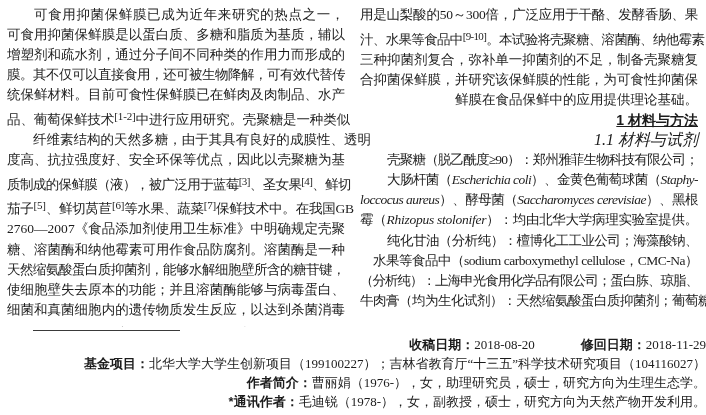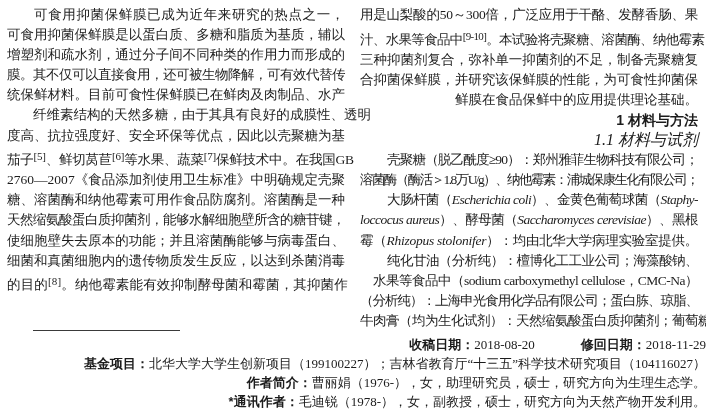--- a/index.html
+++ b/index.html
@@ -24,20 +24,21 @@
     font-size:13.5px;
     line-height:20.1px;
     white-space:nowrap;
     text-align:right;
   }
   .line.ind{padding-left:27px;}
   .line.h1{
     font-family:"Liberation Sans","DejaVu Sans",sans-serif;
     font-weight:700;
     font-size:14px;
+    text-decoration:underline;
   }
   .line.h2{
     font-style:italic;
     font-weight:500;
     font-size:16px;
   }
   .ln-in{display:inline;}
   .sup{font-size:11px;vertical-align:4.5px;}
   .it{font-style:italic;}
   .bd{
@@ -63,40 +64,41 @@
 <body>
 
 <div class="page" style="background: rgb(255, 255, 255); color: rgb(28, 28, 28);">
   <div class="columns">
     <div class="col">
         <div class="line body ind fit"><span class="ln-in" style="letter-spacing: 0.636364px;"><span class="">可食用抑菌保鲜膜已成为近年来研究的热点之一，</span></span></div>
         <div class="line body fit"><span class="ln-in" style="letter-spacing: 0.02px;"><span class="">可食用抑菌保鲜膜是以蛋白质、多糖和脂质为基质，辅以</span></span></div>
         <div class="line body fit"><span class="ln-in" style="letter-spacing: 0.02px;"><span class="">增塑剂和疏水剂，通过分子间不同种类的作用力而形成的</span></span></div>
         <div class="line body fit"><span class="ln-in" style="letter-spacing: -0.5px;"><span class="">膜。其不仅可以直接食用，还可被生物降解，可有效代替传</span></span></div>
         <div class="line body fit"><span class="ln-in" style="letter-spacing: 0.02px;"><span class="">统保鲜材料。目前可食性保鲜膜已在鲜肉及肉制品、水产</span></span></div>
+        <div class="line body fit"><span class="ln-in" style="letter-spacing: -0.103448px;"><span class="">品、葡萄保鲜技术</span><span class="sup">[1-2]</span><span class="">中进行应用研究。壳聚糖是一种类似</span></span></div>
         <div class="line body fit"><span class="ln-in" style="letter-spacing: 0.02px; margin-left: 26px;"><span class="">纤维素结构的天然多糖，由于其具有良好的成膜性、透明</span></span></div>
         <div class="line body fit"><span class="ln-in" style="letter-spacing: 0.02px;"><span class="">度高、抗拉强度好、安全环保等优点，因此以壳聚糖为基</span></span></div>
+        <div class="line body fit"><span class="ln-in" style="letter-spacing: -0.623992px;"><span class="">质制成的保鲜膜（液），被广泛用于蓝莓</span><span class="sup">[3]</span><span class="">、圣女果</span><span class="sup">[4]</span><span class="">、鲜切</span></span></div>
         <div class="line body fit"><span class="ln-in" style="letter-spacing: -0.22822px;"><span class="">茄子</span><span class="sup">[5]</span><span class="">、鲜切莴苣</span><span class="sup">[6]</span><span class="">等水果、蔬菜</span><span class="sup">[7]</span><span class="">保鲜技术中。在我国GB</span></span></div>
         <div class="line body fit"><span class="ln-in" style="letter-spacing: 0.0172414px; margin-top: 33px;"><span class="">2760—2007《食品添加剂使用卫生标准》中明确规定壳聚</span></span></div>
         <div class="line body fit"><span class="ln-in" style="letter-spacing: 0.02px;"><span class="">糖、溶菌酶和纳他霉素可用作食品防腐剂。溶菌酶是一种</span></span></div>
         <div class="line body fit"><span class="ln-in" style="letter-spacing: -0.5px;"><span class="">天然缩氨酸蛋白质抑菌剂，能够水解细胞壁所含的糖苷键，</span></span></div>
         <div class="line body fit"><span class="ln-in" style="letter-spacing: 0.02px;"><span class="">使细胞壁失去原本的功能；并且溶菌酶能够与病毒蛋白、</span></span></div>
         <div class="line body fit"><span class="ln-in" style="letter-spacing: 0.02px;"><span class="">细菌和真菌细胞内的遗传物质发生反应，以达到杀菌消毒</span></span></div>
         <div class="line body fit"><span class="ln-in" style="letter-spacing: 0.151042px;"><span class="">的目的</span><span class="sup">[8]</span><span class="">。纳他霉素能有效抑制酵母菌和霉菌，其抑菌作</span></span></div>
       </div>
     <div class="col">
         <div class="line body fit"><span class="ln-in" style="letter-spacing: -0.223214px;"><span class="">用是山梨酸的50～300倍，广泛应用于干酪、发酵香肠、果</span></span></div>
         <div class="line body fit"><span class="ln-in" style="letter-spacing: -0.669355px;"><span class="">汁、水果等食品中</span><span class="sup">[9-10]</span><span class="">。本试验将壳聚糖、溶菌酶、纳他霉素</span></span></div>
         <div class="line body fit"><span class="ln-in" style="letter-spacing: 0.02px;"><span class="">三种抑菌剂复合，弥补单一抑菌剂的不足，制备壳聚糖复</span></span></div>
         <div class="line body fit"><span class="ln-in" style="letter-spacing: 0.02px;"><span class="">合抑菌保鲜膜，并研究该保鲜膜的性能，为可食性抑菌保</span></span></div>
         <div class="line body"><span class="ln-in"><span class="">鲜膜在食品保鲜中的应用提供理论基础。</span></span></div>
         <div class="line h1"><span class="ln-in"><span class="">1 材料与方法</span></span></div>
         <div class="line h2"><span class="ln-in"><span class="">1.1 材料与试剂</span></span></div>
         <div class="line body ind fit"><span class="ln-in" style="letter-spacing: -0.785457px;"><span class="">壳聚糖（脱乙酰度≥90）：郑州雅菲生物科技有限公司；</span></span></div>
-        <div class="line body fit"><span class="ln-in" style="letter-spacing: -1.56641px;"><span class="">溶菌酶（酶活＞1.8万U/g）、纳他霉素：浦城保康生化有限公司；</span></span></div>
         <div class="line body ind fit"><span class="ln-in" style="letter-spacing: -0.548931px;"><span class="">大肠杆菌（</span><span class=" it">Escherichia coli</span><span class="">）、金黄色葡萄球菌（</span><span class=" it">Staphy-</span></span></div>
         <div class="line body fit"><span class="ln-in" style="letter-spacing: -0.50861px;"><span class=" it">loccocus aureus</span><span class="">）、酵母菌（</span><span class=" it">Saccharomyces cerevisiae</span><span class="">）、黑根</span></span></div>
         <div class="line body fit"><span class="ln-in" style="letter-spacing: -0.260557px;"><span class="">霉（</span><span class=" it">Rhizopus stolonifer</span><span class="">）：均由北华大学病理实验室提供。</span></span></div>
         <div class="line body ind fit"><span class="ln-in" style="letter-spacing: -0.541667px;"><span class="">纯化甘油（分析纯）：檀博化工工业公司；海藻酸钠、</span></span></div>
         <div class="line body fit"><span class="ln-in" style="letter-spacing: -0.493886px;"><span class="">水果等食品中（sodium carboxymethyl cellulose，CMC-Na）</span></span></div>
         <div class="line body fit"><span class="ln-in" style="letter-spacing: -0.981481px;"><span class="">（分析纯）：上海申光食用化学品有限公司；蛋白胨、琼脂、</span></span></div>
         <div class="line body fit"><span class="ln-in" style="letter-spacing: -0.5px;"><span class="">牛肉膏（均为生化试剂）：天然缩氨酸蛋白质抑菌剂；葡萄糖</span></span></div>
       </div>
   </div>
   <div class="footnote">

